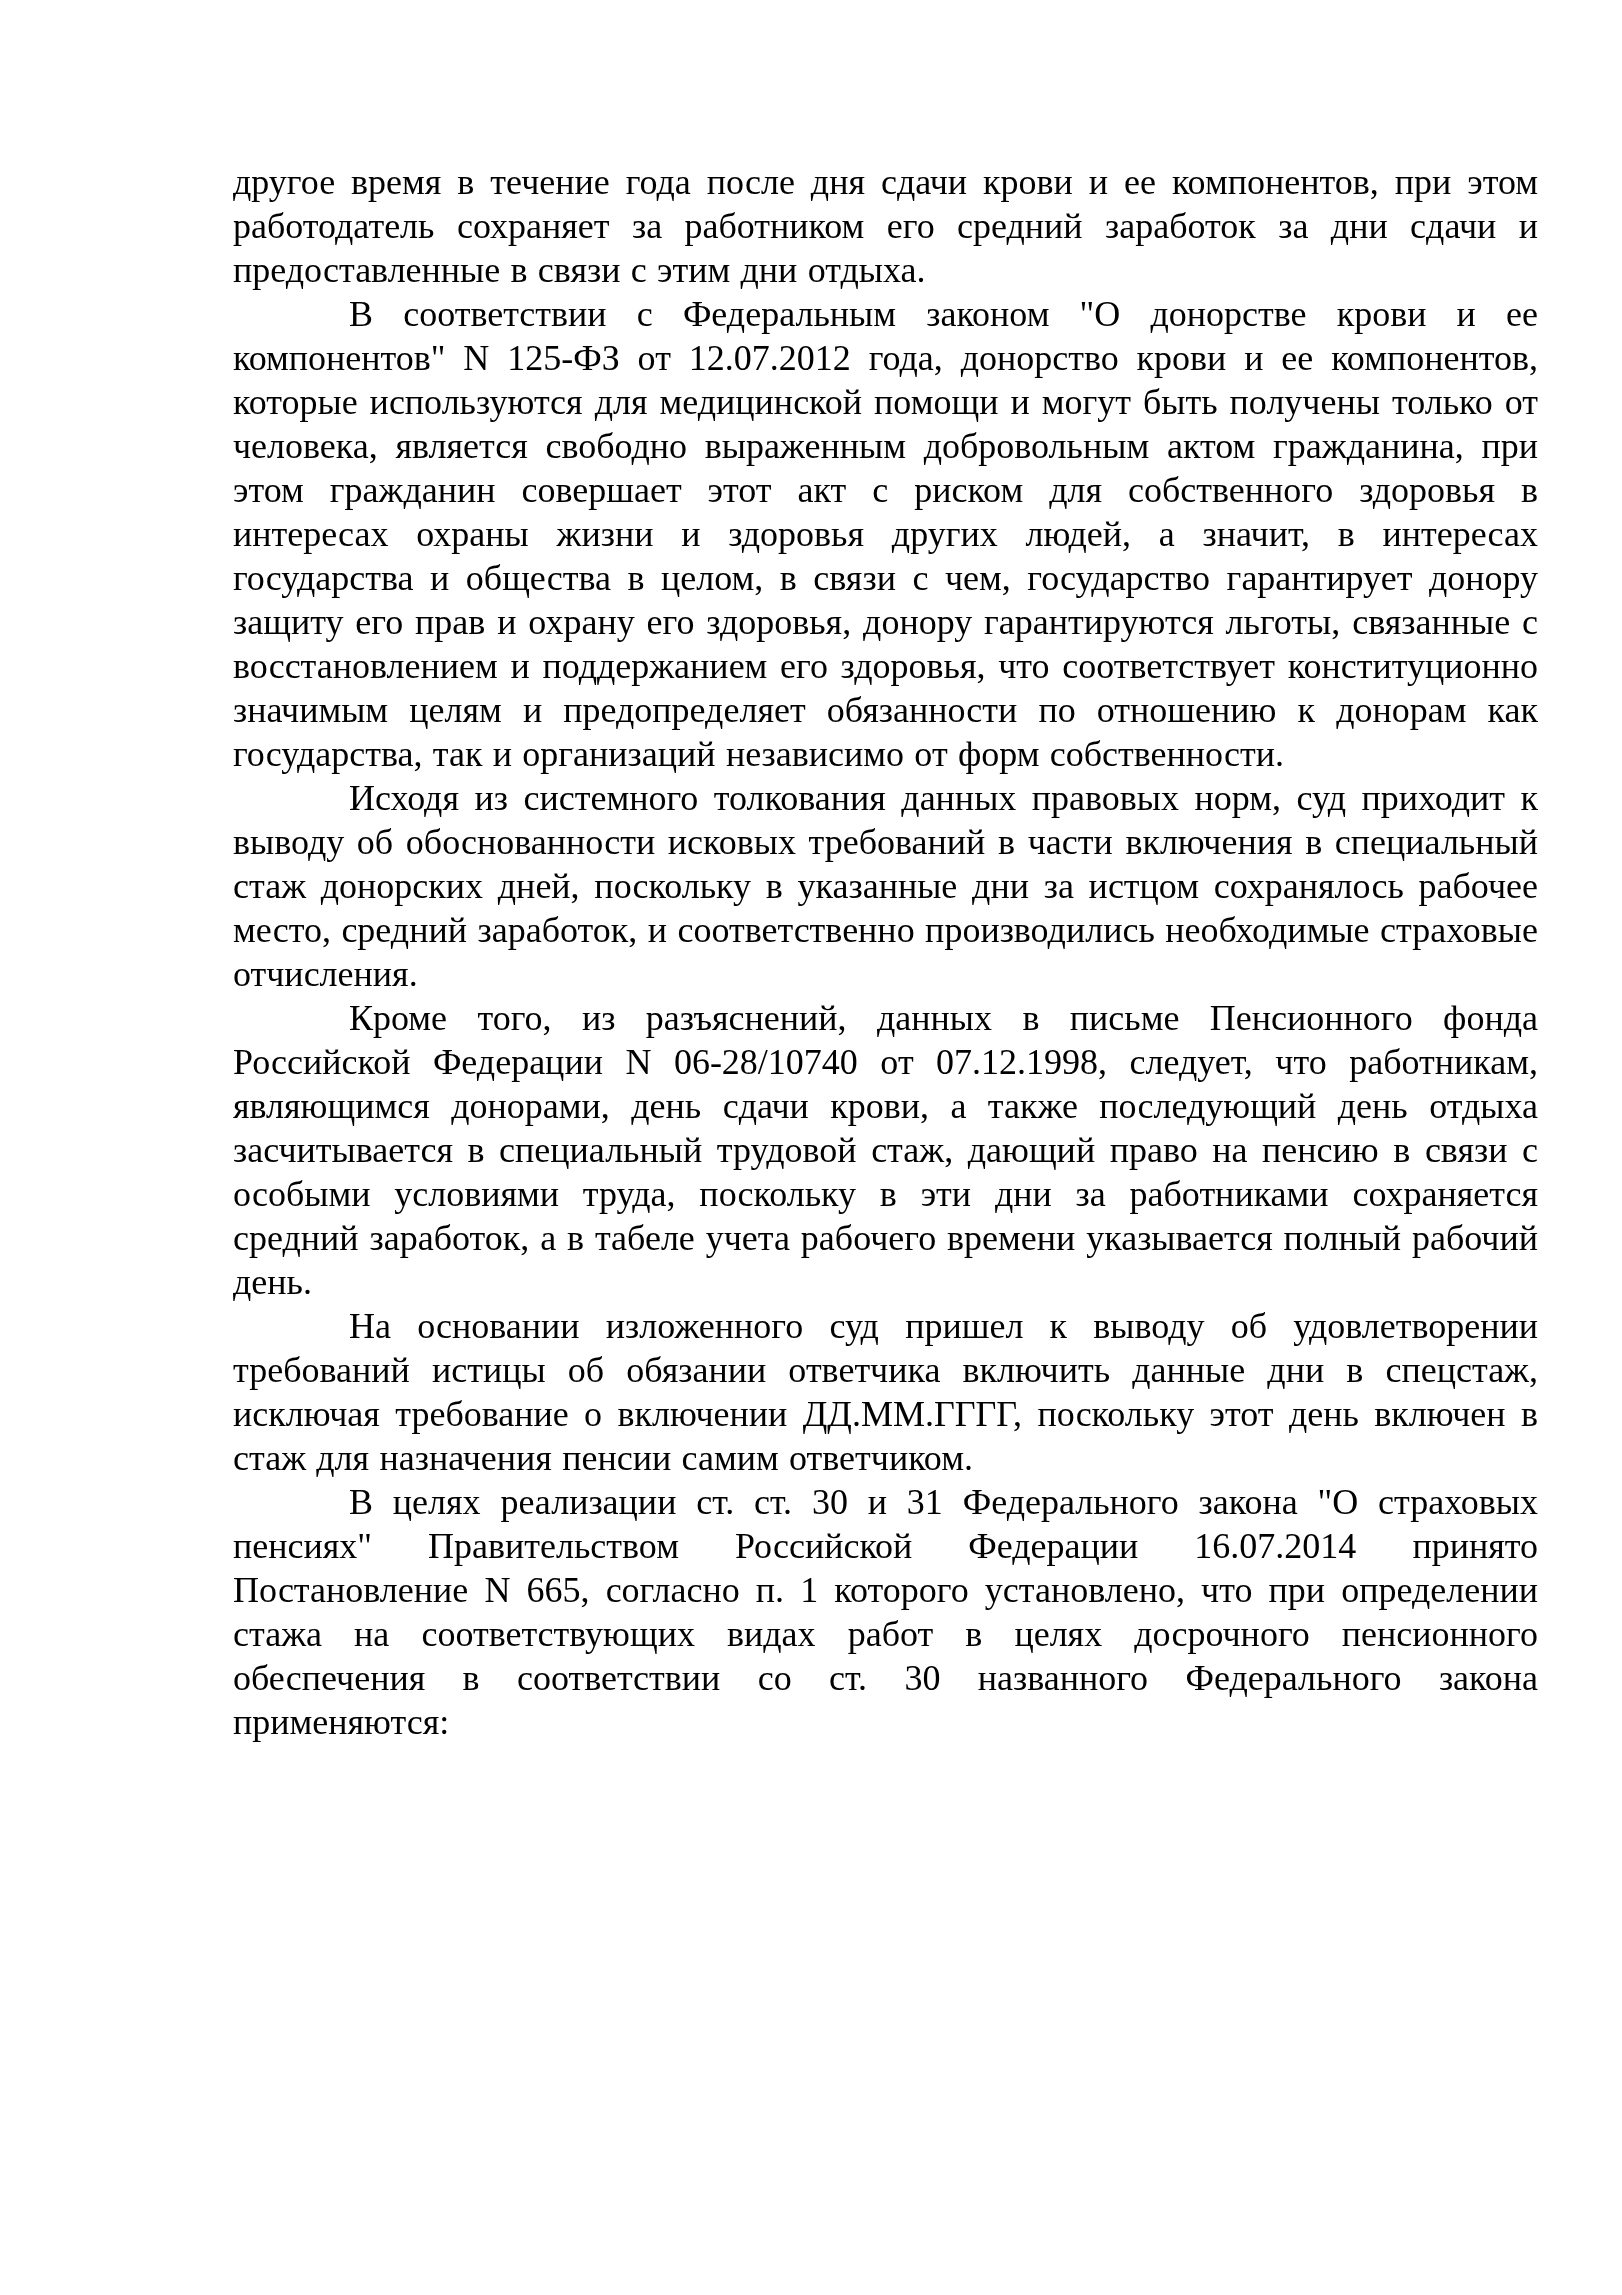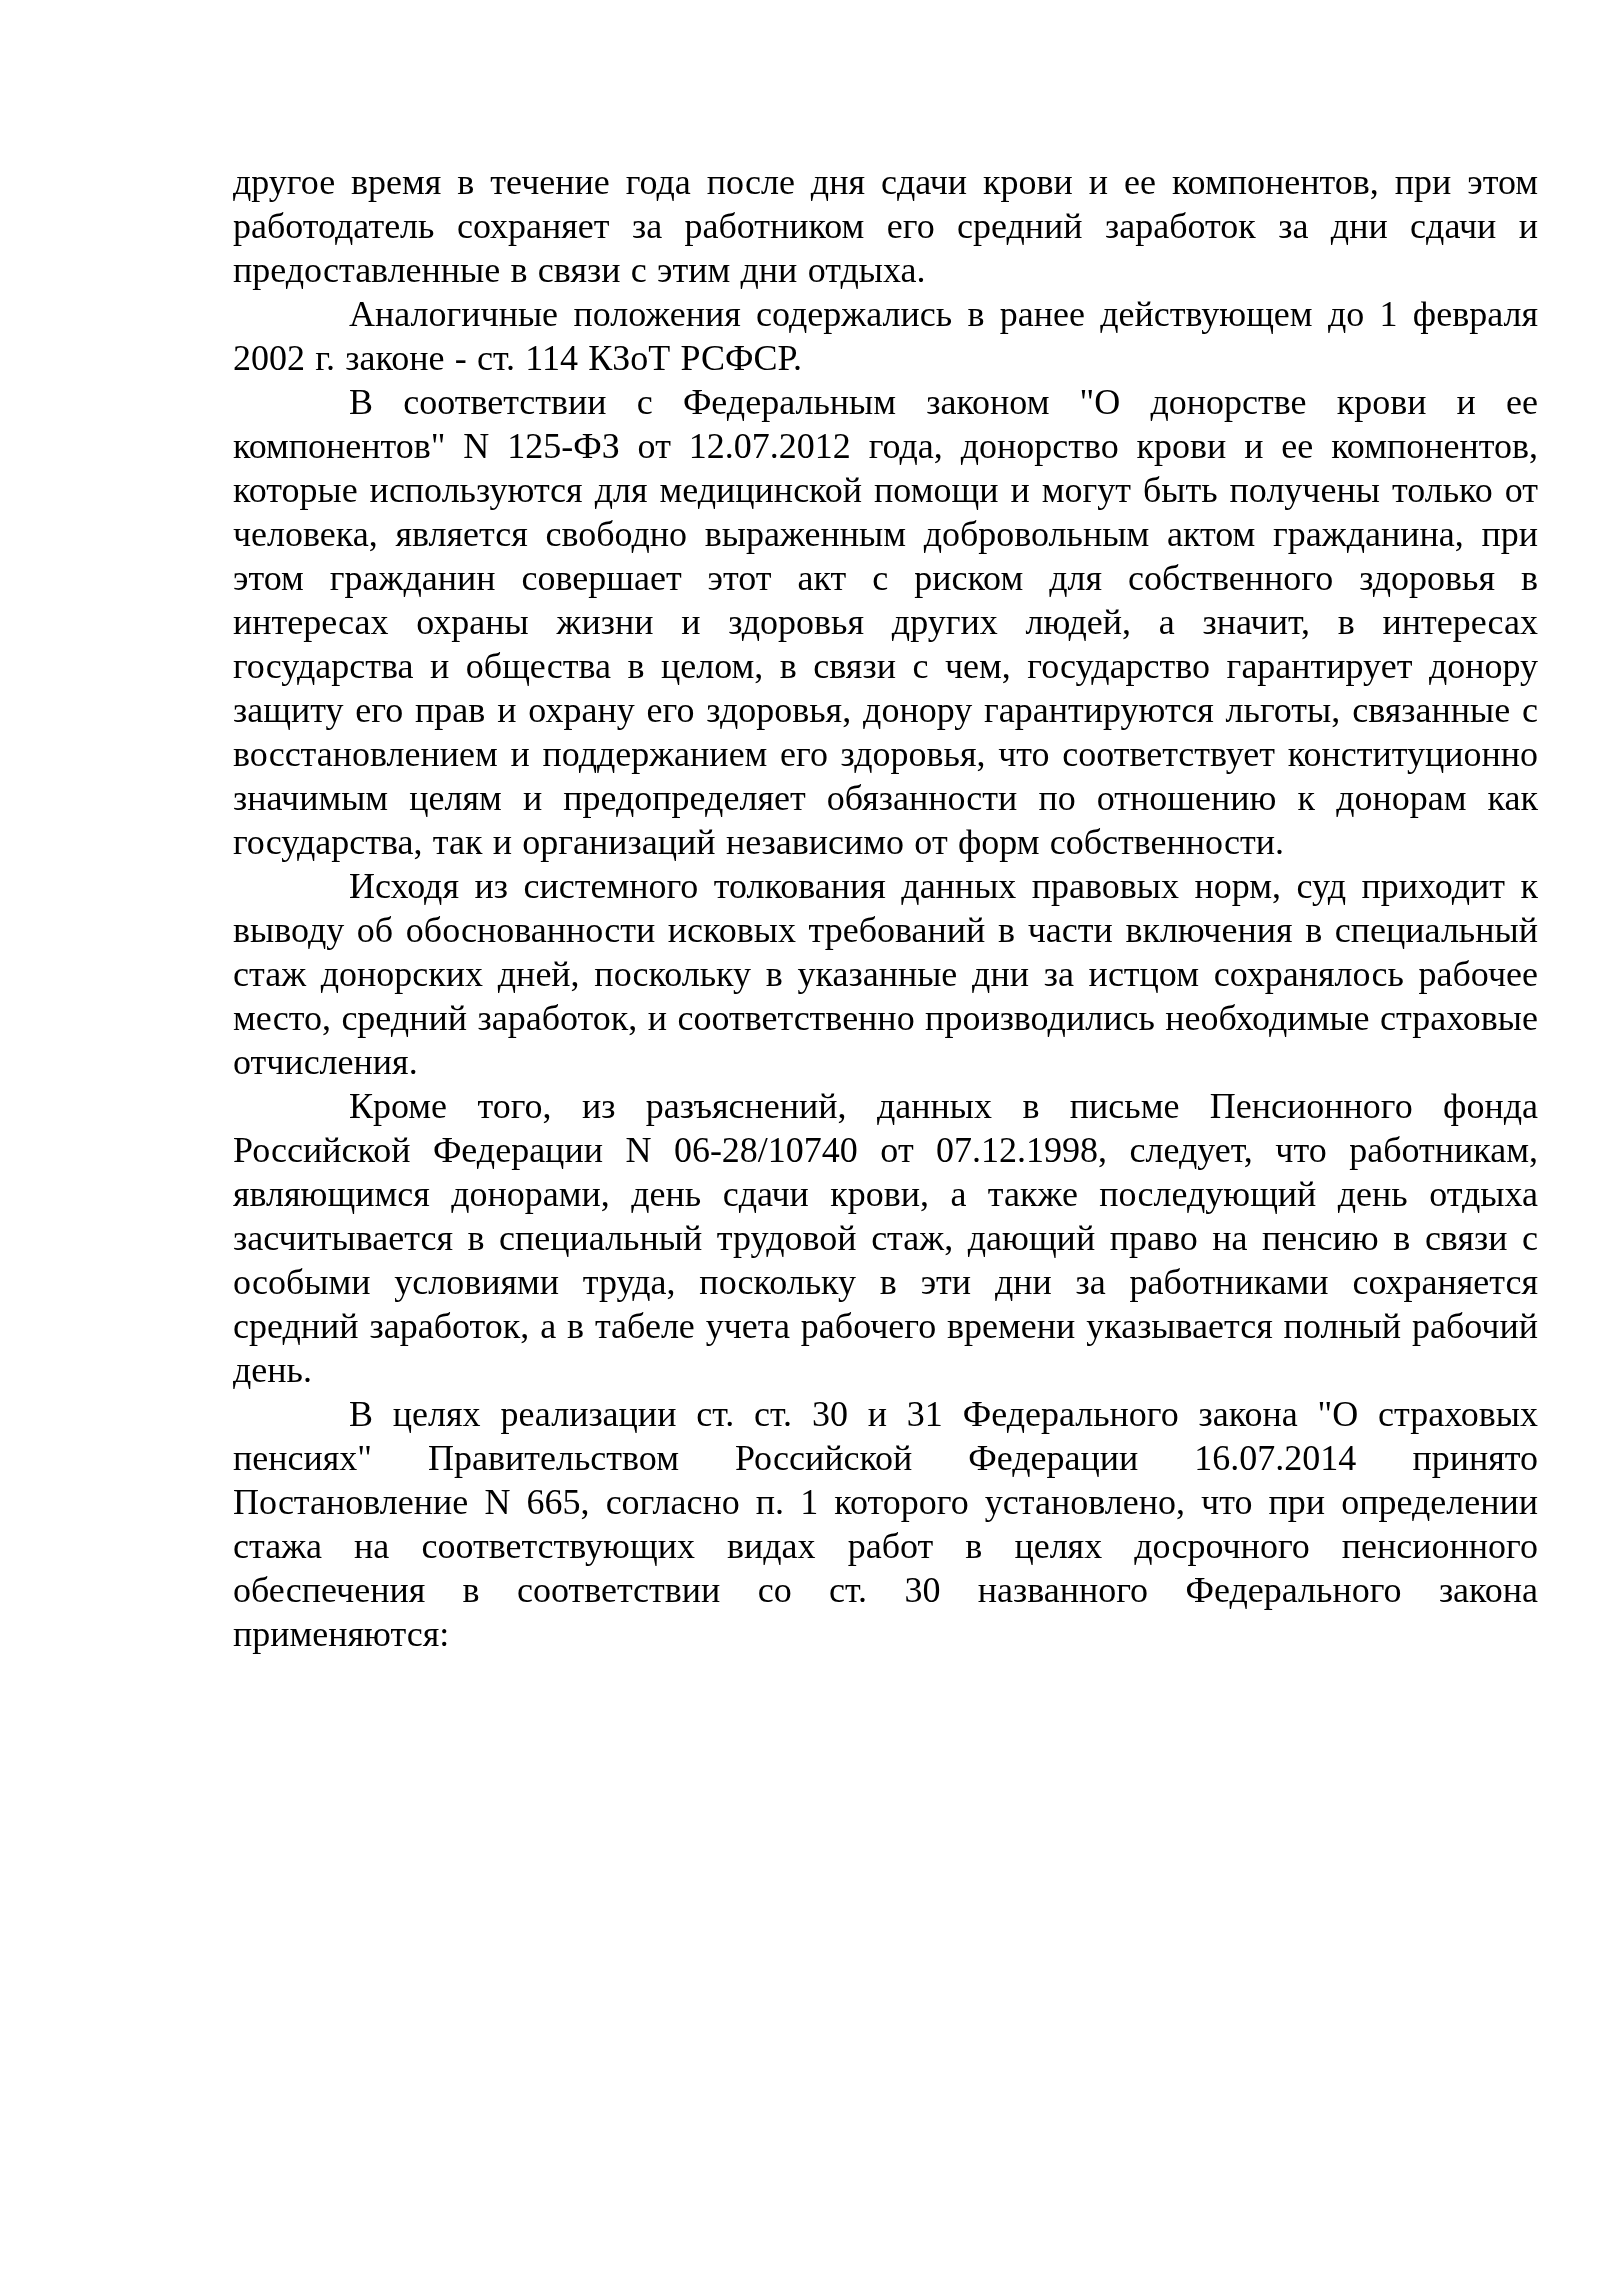--- a/index.html
+++ b/index.html
@@ -28,19 +28,19 @@
   }
   .doc-par.no-indent {
     text-indent: 0;
   }
 </style>
 </head>
 <body>
 
 <div class="page">
   <p class="doc-par no-indent">другое время в течение года после дня сдачи крови и ее компонентов, при этом работодатель сохраняет за работником его средний заработок за дни сдачи и предоставленные в связи с этим дни отдыха.</p>
-  <p class="doc-par">Аналогичные положения содержались в ранее действующем до 1 февраля 2002 г. законе - ст. 114 КЗоТ РСФСР.</p>
   <p class="doc-par">В соответствии с Федеральным законом "О донорстве крови и ее компонентов" N 125-ФЗ от 12.07.2012 года, донорство крови и ее компонентов, которые используются для медицинской помощи и могут быть получены только от человека, является свободно выраженным добровольным актом гражданина, при этом гражданин совершает этот акт с риском для собственного здоровья в интересах охраны жизни и здоровья других людей, а значит, в интересах государства и общества в целом, в связи с чем, государство гарантирует донору защиту его прав и охрану его здоровья, донору гарантируются льготы, связанные с восстановлением и поддержанием его здоровья, что соответствует конституционно значимым целям и предопределяет обязанности по отношению к донорам как государства, так и организаций независимо от форм собственности.</p>
   <p class="doc-par">Исходя из системного толкования данных правовых норм, суд приходит к выводу об обоснованности исковых требований в части включения в специальный стаж донорских дней, поскольку в указанные дни за истцом сохранялось рабочее место, средний заработок, и соответственно производились необходимые страховые отчисления.</p>
   <p class="doc-par">Кроме того, из разъяснений, данных в письме Пенсионного фонда Российской Федерации N 06-28/10740 от 07.12.1998, следует, что работникам, являющимся донорами, день сдачи крови, а также последующий день отдыха засчитывается в специальный трудовой стаж, дающий право на пенсию в связи с особыми условиями труда, поскольку в эти дни за работниками сохраняется средний заработок, а в табеле учета рабочего времени указывается полный рабочий день.</p>
+  <p class="doc-par">На основании изложенного суд пришел к выводу об удовлетворении требований истицы об обязании ответчика включить данные дни в спецстаж, исключая требование о включении ДД.ММ.ГГГГ, поскольку этот день включен в стаж для назначения пенсии самим ответчиком.</p>
   <p class="doc-par">В целях реализации ст. ст. 30 и 31 Федерального закона "О страховых пенсиях" Правительством Российской Федерации 16.07.2014 принято Постановление N 665, согласно п. 1 которого установлено, что при определении стажа на соответствующих видах работ в целях досрочного пенсионного обеспечения в соответствии со ст. 30 названного Федерального закона применяются:</p>
 </div>
 
 
 </body></html>

